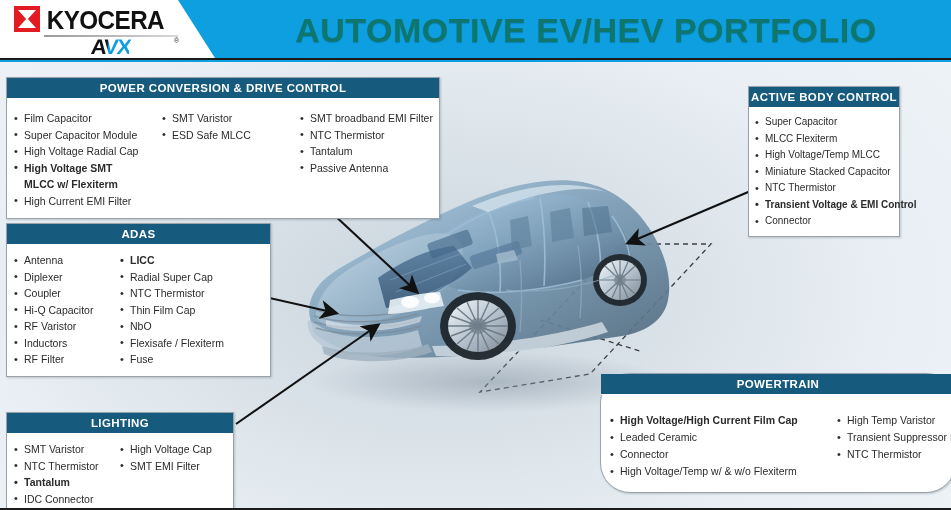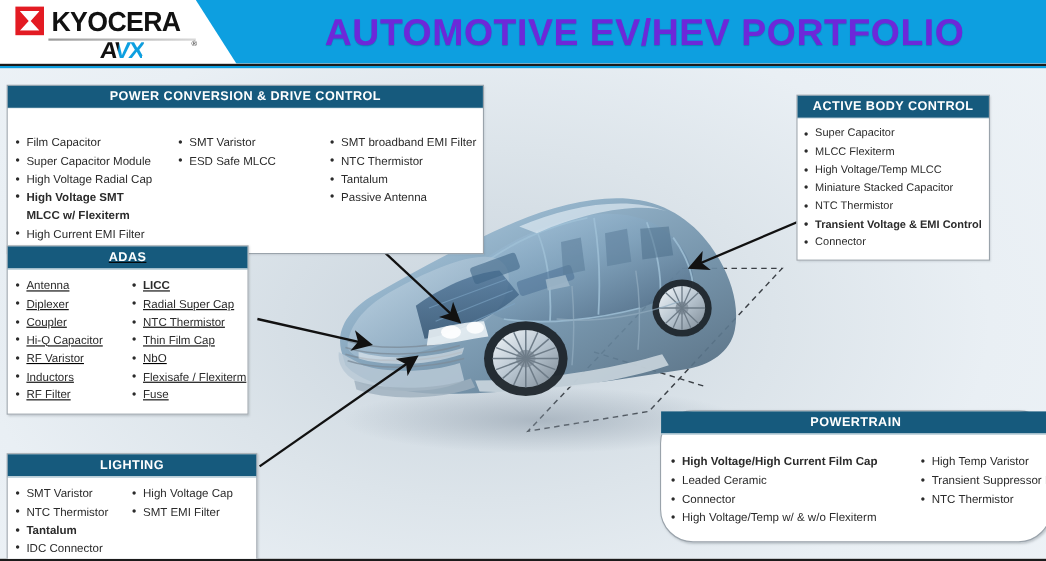--- a/index.html
+++ b/index.html
@@ -30,21 +30,21 @@
     clip-path: polygon(178px 0, 951px 0, 951px 58px, 215px 58px, 178px 0);
   }
   .hdr-band2 {
     position:absolute; left:0; top:0; width:951px; height:58px;
     background:#0d9fe0;
     clip-path: polygon(158px 58px, 186px 0, 206px 0, 178px 58px);
     opacity:0;
   }
   #title {
     position:absolute; left:236px; top:6px; width:700px; height:48px;
-    color:#6d28d9;
+    color:#0f766e;
     font-size:34px; font-weight:bold; letter-spacing:0.5px;
     line-height:48px; text-align:center;
     font-family:"Liberation Sans", sans-serif;
     text-shadow:0 1px 1px rgba(0,0,0,0.18);
     white-space:nowrap;
   }
   .hdr-rule-dark {
     position:absolute; left:0; top:58px; width:951px; height:2px; background:#1b1b1b;
   }
   .hdr-rule-cyan {
@@ -116,30 +116,30 @@
   }
   li::before {
     content:"\2022"; position:absolute; left:1px; top:-0.5px;
     color:#2b2b2b; font-size:11px;
   }
   li.bold { font-weight:bold; }
   li.wrap { white-space:normal; }
 
   
   #box-power   { left:6px;   top:77px;  width:434px; }
-  #box-power .box-body { padding:23px 4px 9px 6px; }
+  #box-power .box-body { padding:11px 4px 9px 6px; }
   #box-power .c1 { width:148px; }
   #box-power .c2 { width:138px; }
   #box-power .c3 { width:auto; }
 
-  #box-abc     { left:724px; top:86px;  width:176px; }
+  #box-abc     { left:748px; top:86px;  width:152px; }
   #box-abc .box-body { padding:6px 3px 6px 5px; display:block; }
   #box-abc li { font-size:10px; }
 
-  #box-adas    { left:6px;   top:223px; width:220px;text-decoration:underline; }
+  #box-adas    { left:6px;   top:223px; width:265px; }
   #box-adas .box-body { padding:7px 3px 8px 6px; }
   #box-adas .c1 { width:106px; }
   #box-adas .c2 { width:auto; }
 
   #box-light   { left:6px;   top:412px; width:228px; }
   #box-light .box-body { padding:7px 3px 9px 6px; }
   #box-light .c1 { width:106px; }
   #box-light .c2 { width:auto; }
 
   #box-ptrain  { left:600px; top:373px; width:356px; height:120px;border-radius:30px; }

